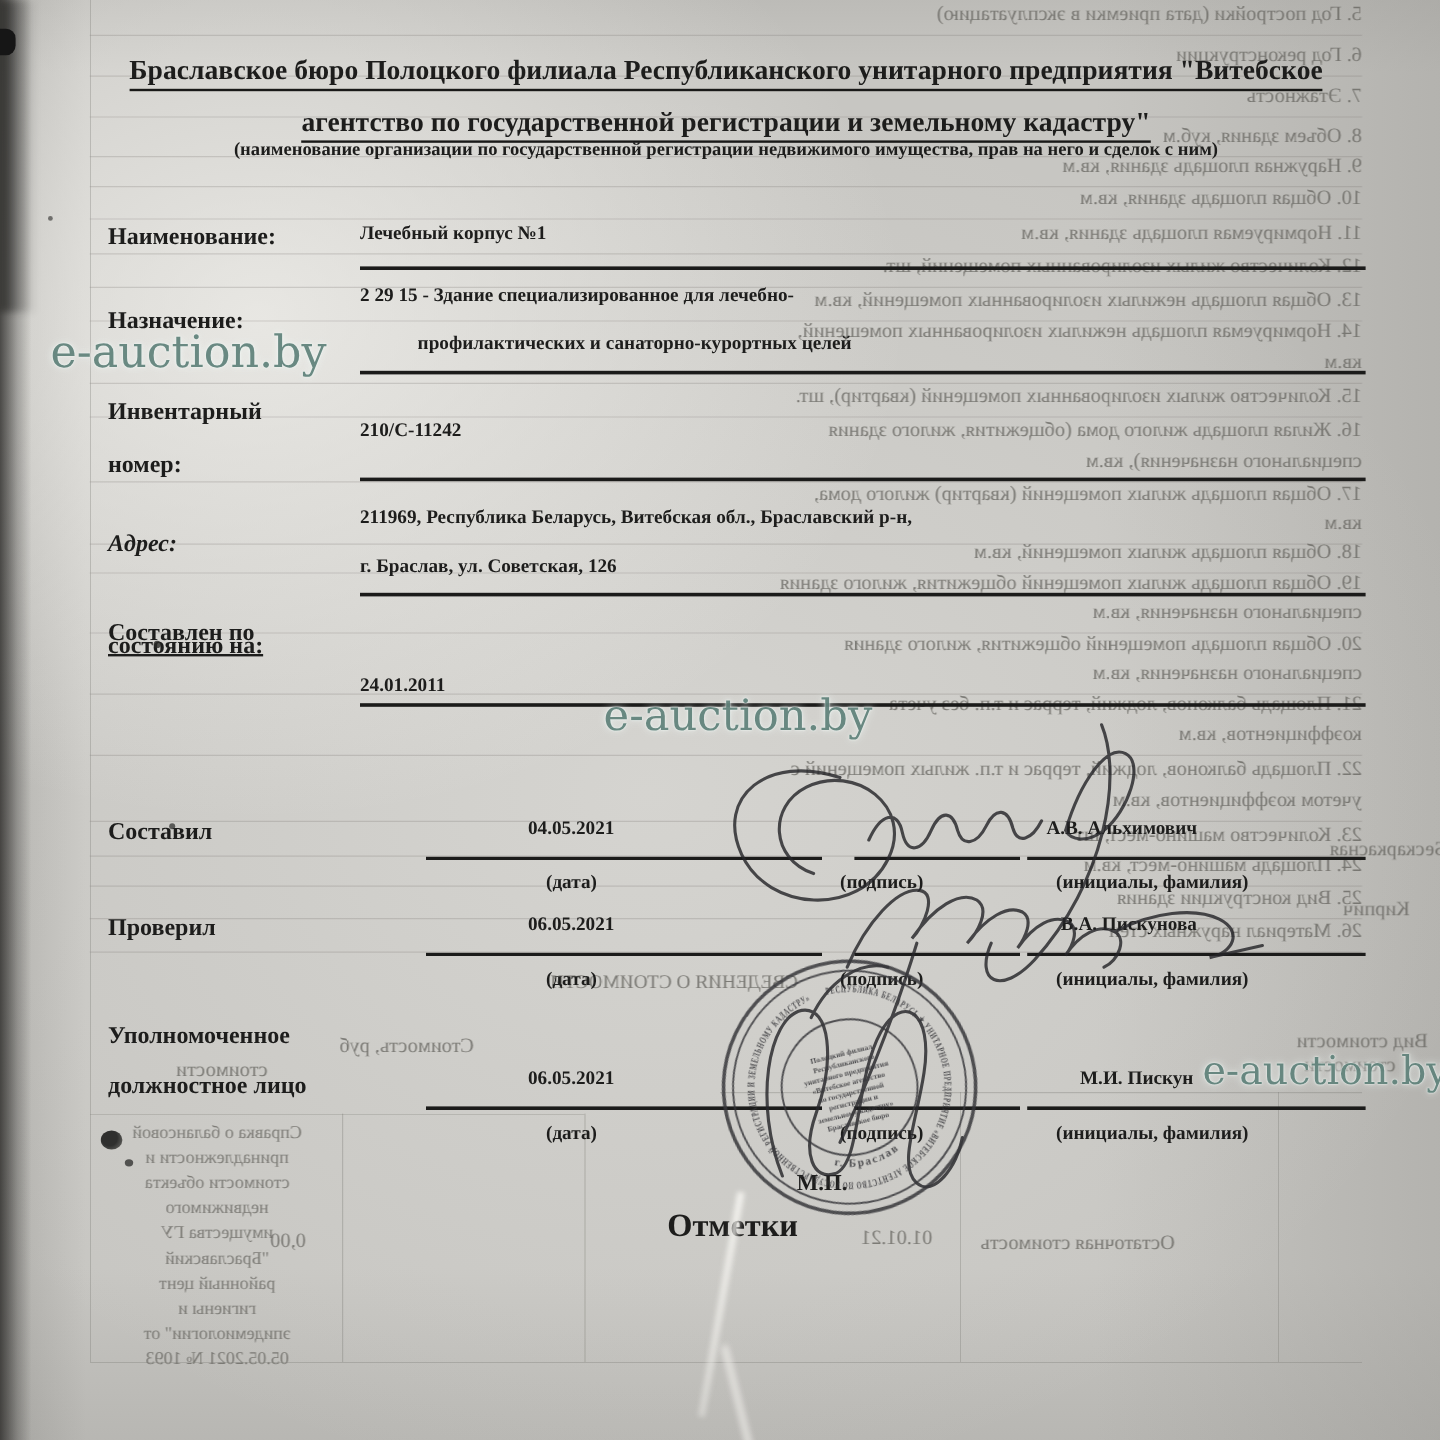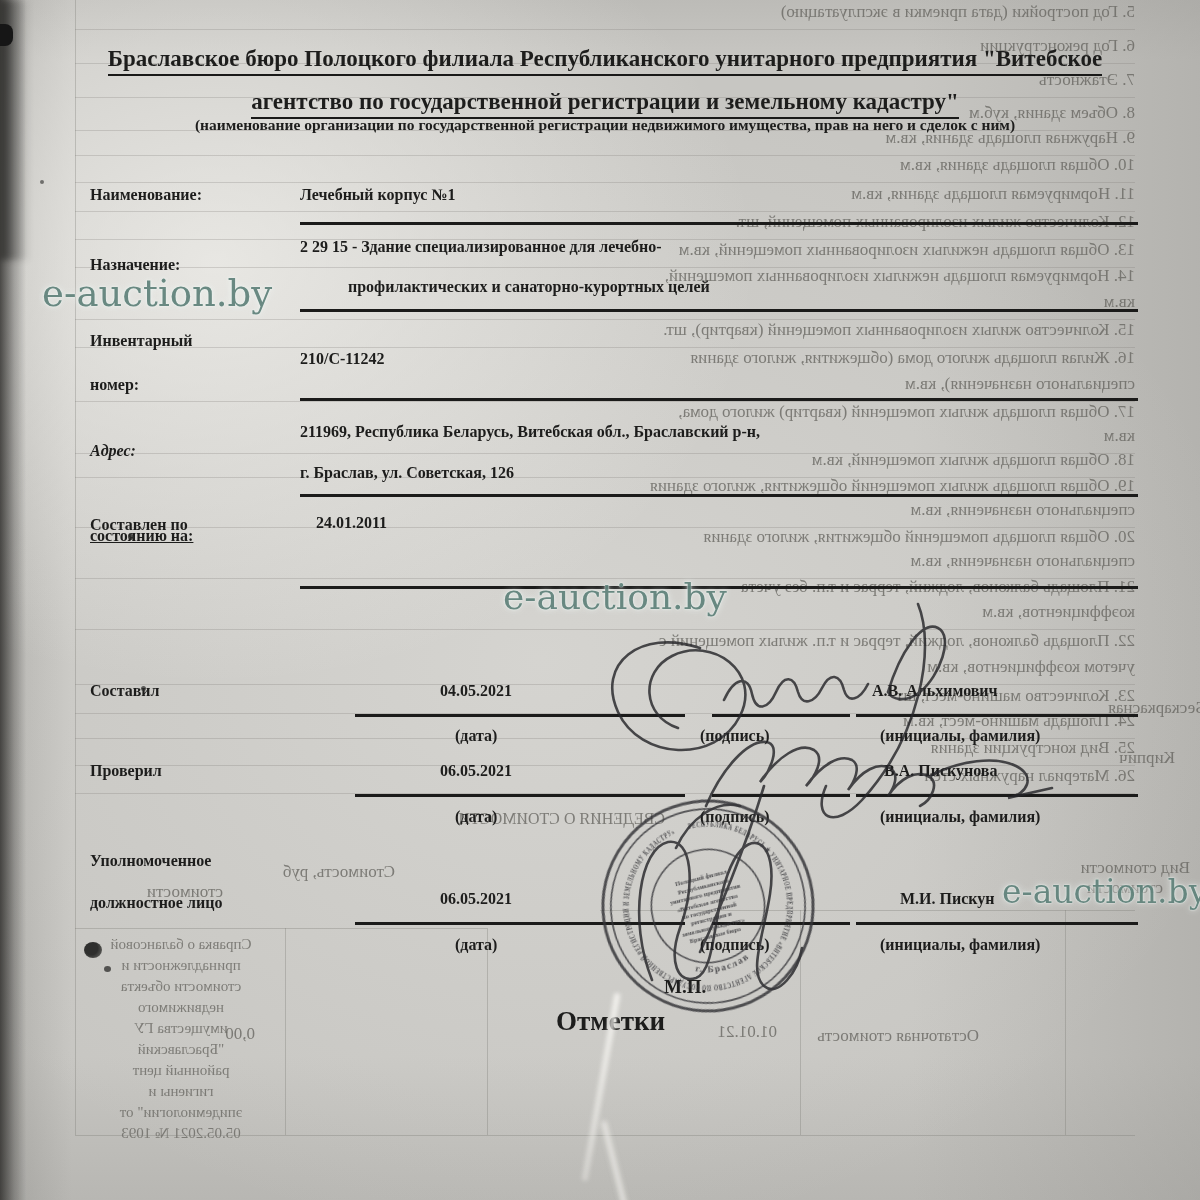--- a/index.html
+++ b/index.html
@@ -10,21 +10,21 @@
       radial-gradient(900px 700px at 18% 22%, rgba(242,241,237,.75), rgba(242,241,237,0) 60%),
       radial-gradient(1100px 900px at 45% 55%, rgba(230,229,225,.45), rgba(230,229,225,0) 65%),
       linear-gradient(90deg, rgba(120,119,115,.30), rgba(120,119,115,0) 6%, rgba(120,119,115,0) 76%, rgba(148,147,143,.38) 100%),
       linear-gradient(180deg, rgba(150,149,145,.22), rgba(150,149,145,0) 5%, rgba(150,149,145,0) 88%, rgba(138,137,133,.25) 100%),
       #c7c6c2;
   }
   .abs{position:absolute;}
   .fg{color:#1d1d1c;font-weight:700;white-space:nowrap;}
   .h1{font-size:23px;}
   .cap{font-size:15.5px;}
-  .lbl{font-size:16px;}
+  .lbl{font-size:20px;}
   .val{font-size:16px;}
   .scap{font-size:16px;}
   .rule{background:#1b1b1a;height:2.5px;}
   .thin{background:rgba(118,117,112,.32);}
   .u{border-bottom:2.8px solid #191918;padding-bottom:3px;}
   #hdr{left:85px;top:0;width:1040px;text-align:center;}
   #hdr .line{position:absolute;left:0;width:100%;}
   
   #bleed{left:75px;top:0;width:1060px;height:1200px;transform:scaleX(-1);}
   .bleed-line{
@@ -131,21 +131,21 @@
 <div class="abs fg val" style="left:300px;top:350px;">210/С-11242</div>
 <div class="abs rule" style="left:300px;top:398px;width:838px;"></div>
 
 <div class="abs fg lbl" style="left:90px;top:442px;font-style:italic;">Адрес:</div>
 <div class="abs fg val" style="left:300px;top:423px;">211969, Республика Беларусь, Витебская обл., Браславский р-н,</div>
 <div class="abs fg val" style="left:300px;top:464px;">г. Браслав, ул. Советская, 126</div>
 <div class="abs rule" style="left:300px;top:494px;width:838px;"></div>
 
 <div class="abs fg lbl" style="left:90px;top:516px;">Составлен по</div>
 <div class="abs fg lbl" style="left:90px;top:527px;text-decoration:underline;">состоянию на:</div>
-<div class="abs fg val" style="left:300px;top:514px;margin-left:16px;">24.01.2011</div>
+<div class="abs fg val" style="left:300px;top:563px;">24.01.2011</div>
 <div class="abs rule" style="left:300px;top:586px;width:838px;"></div>
 
 <div class="abs fg lbl" style="left:90px;top:682px;">Составил</div>
 <div class="abs fg val" style="left:440px;top:682px;">04.05.2021</div>
 <div class="abs fg val" style="left:872px;top:682px;">А.В. Альхимович</div>
 <div class="abs rule" style="left:355px;top:714px;width:330px;"></div>
 <div class="abs rule" style="left:712px;top:714px;width:138px;"></div>
 <div class="abs rule" style="left:856px;top:714px;width:282px;"></div>
 <div class="abs fg scap" style="left:455px;top:727px;width:130px;">(дата)</div>
 <div class="abs fg scap" style="left:700px;top:727px;width:162px;">(подпись)</div>

